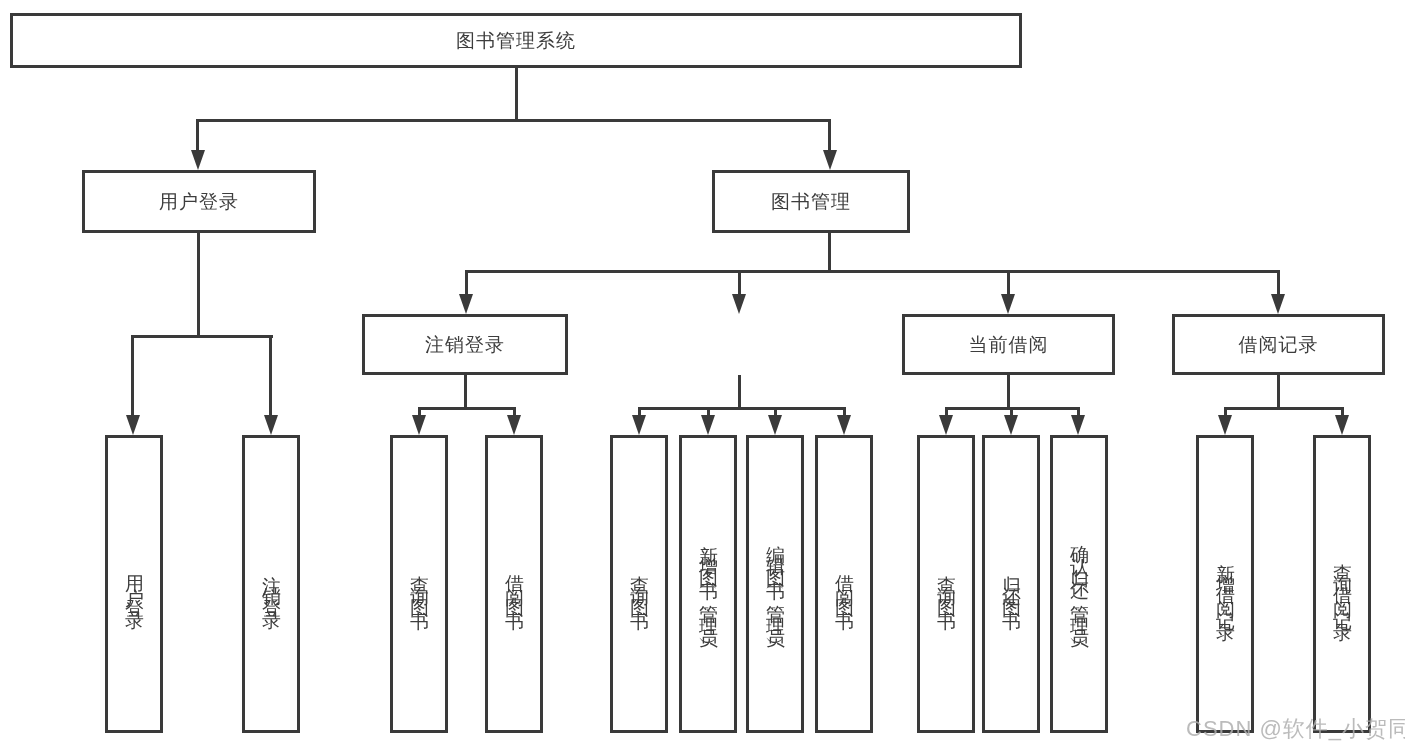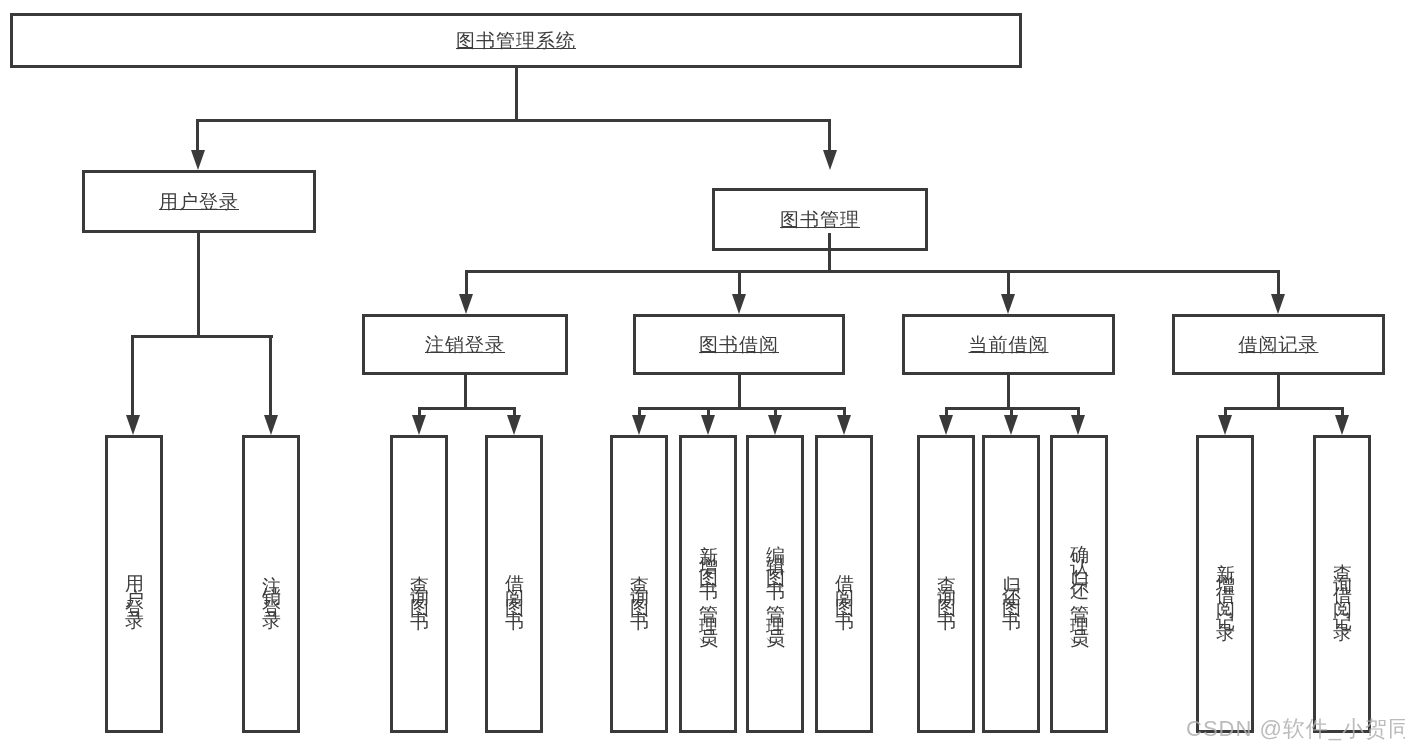--- a/index.html
+++ b/index.html
@@ -4,21 +4,21 @@
 <style>
   html,body { margin:0; padding:0; background:#ffffff; }
   .stage {
     position:relative; width:1405px; height:747px; background:#ffffff;
     font-family:"Liberation Sans", sans-serif; overflow:hidden;
   }
   .box {
     position:absolute; box-sizing:border-box;
     border:3px solid #3a3a3a; background:#ffffff;
     display:flex; align-items:center; justify-content:center;
-    font-size:19px; color:#3d3d3d; letter-spacing:1px; white-space:nowrap;text-decoration:underline;
+    font-size:19px; color:#3d3d3d; letter-spacing:1px; white-space:nowrap;
   }
   .leaf {
     position:absolute; box-sizing:border-box; top:435px; width:58px; height:298px;
     border:3px solid #3a3a3a; background:#ffffff;
     display:flex; align-items:center; justify-content:center;
   }
   .leaf .vtext {
     writing-mode:vertical-rl; text-orientation:mixed;
     font-size:19px; letter-spacing:12px; line-height:1.1; color:#3d3d3d;
   }
@@ -42,42 +42,41 @@
   <div class="box" style="left:10px;top:13px;width:1012px;height:55px">图书管理系统</div>
 
   <div class="vl" style="left:515px;top:68px;width:3px;height:53px"></div>
   <div class="hl" style="left:197px;top:119px;width:634px;height:3px"></div>
   <div class="vl" style="left:196px;top:119px;width:3px;height:33px"></div>
   <div class="ar" style="left:191px;top:150px"></div>
   <div class="vl" style="left:828px;top:119px;width:3px;height:33px"></div>
   <div class="ar" style="left:823px;top:150px"></div>
 
   <div class="box" style="left:82px;top:170px;width:234px;height:63px">用户登录</div>
-  <div class="box" style="left:712px;top:188px;width:216px;height:63px">图书管理</div>
+  <div class="box" style="left:712px;top:170px;width:198px;height:63px">图书管理</div>
 
   <div class="vl" style="left:197px;top:233px;width:3px;height:104px"></div>
   <div class="hl" style="left:132px;top:335px;width:141px;height:3px"></div>
   <div class="vl" style="left:131px;top:335px;width:3px;height:82px"></div>
   <div class="ar" style="left:126px;top:415px"></div>
   <div class="vl" style="left:269px;top:335px;width:3px;height:82px"></div>
   <div class="ar" style="left:264px;top:415px"></div>
 
   <div class="vl" style="left:828px;top:233px;width:3px;height:40px"></div>
   <div class="hl" style="left:465px;top:270px;width:814px;height:3px"></div>
   <div class="vl" style="left:465px;top:270px;width:3px;height:26px"></div>
   <div class="ar" style="left:459px;top:294px"></div>
   <div class="vl" style="left:738px;top:270px;width:3px;height:26px"></div>
   <div class="ar" style="left:732px;top:294px"></div>
   <div class="vl" style="left:1007px;top:270px;width:3px;height:26px"></div>
   <div class="ar" style="left:1001px;top:294px"></div>
   <div class="vl" style="left:1277px;top:270px;width:3px;height:26px"></div>
   <div class="ar" style="left:1271px;top:294px"></div>
 
   <div class="box" style="left:362px;top:314px;width:206px;height:61px">注销登录</div>
-  <div class="box" style="left:633px;top:314px;width:212px;height:61px">图书借阅</div>
   <div class="box" style="left:902px;top:314px;width:213px;height:61px">当前借阅</div>
   <div class="box" style="left:1172px;top:314px;width:213px;height:61px">借阅记录</div>
 
   <div class="vl" style="left:464px;top:375px;width:3px;height:34px"></div>
   <div class="hl" style="left:418px;top:407px;width:98px;height:3px"></div>
   <div class="vl" style="left:418px;top:407px;width:3px;height:12px"></div>
   <div class="ar" style="left:412px;top:415px"></div>
   <div class="vl" style="left:513px;top:407px;width:3px;height:12px"></div>
   <div class="ar" style="left:507px;top:415px"></div>
 

